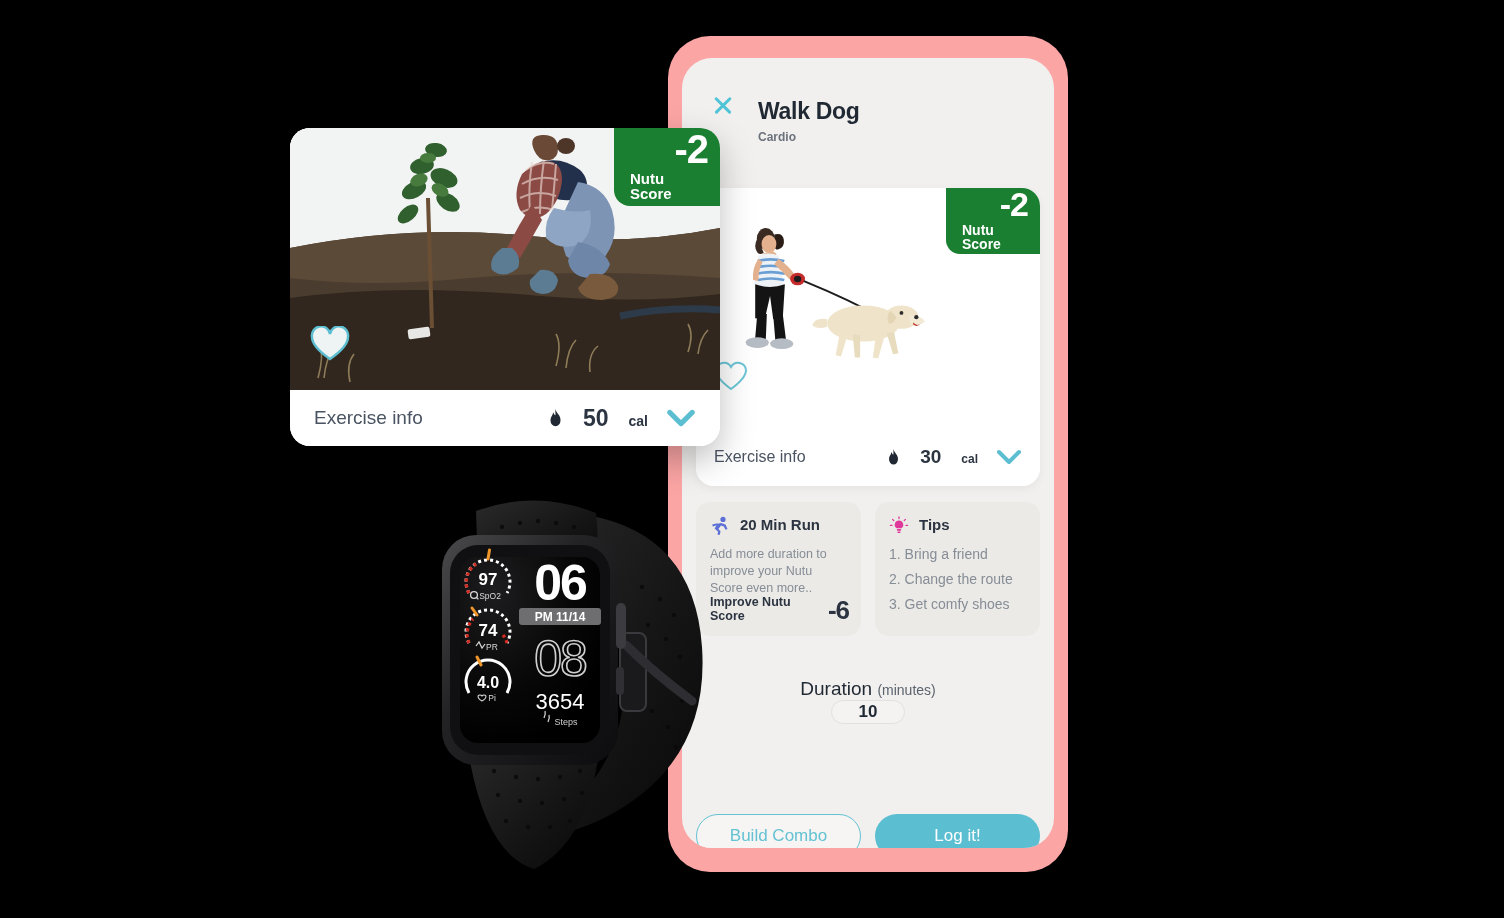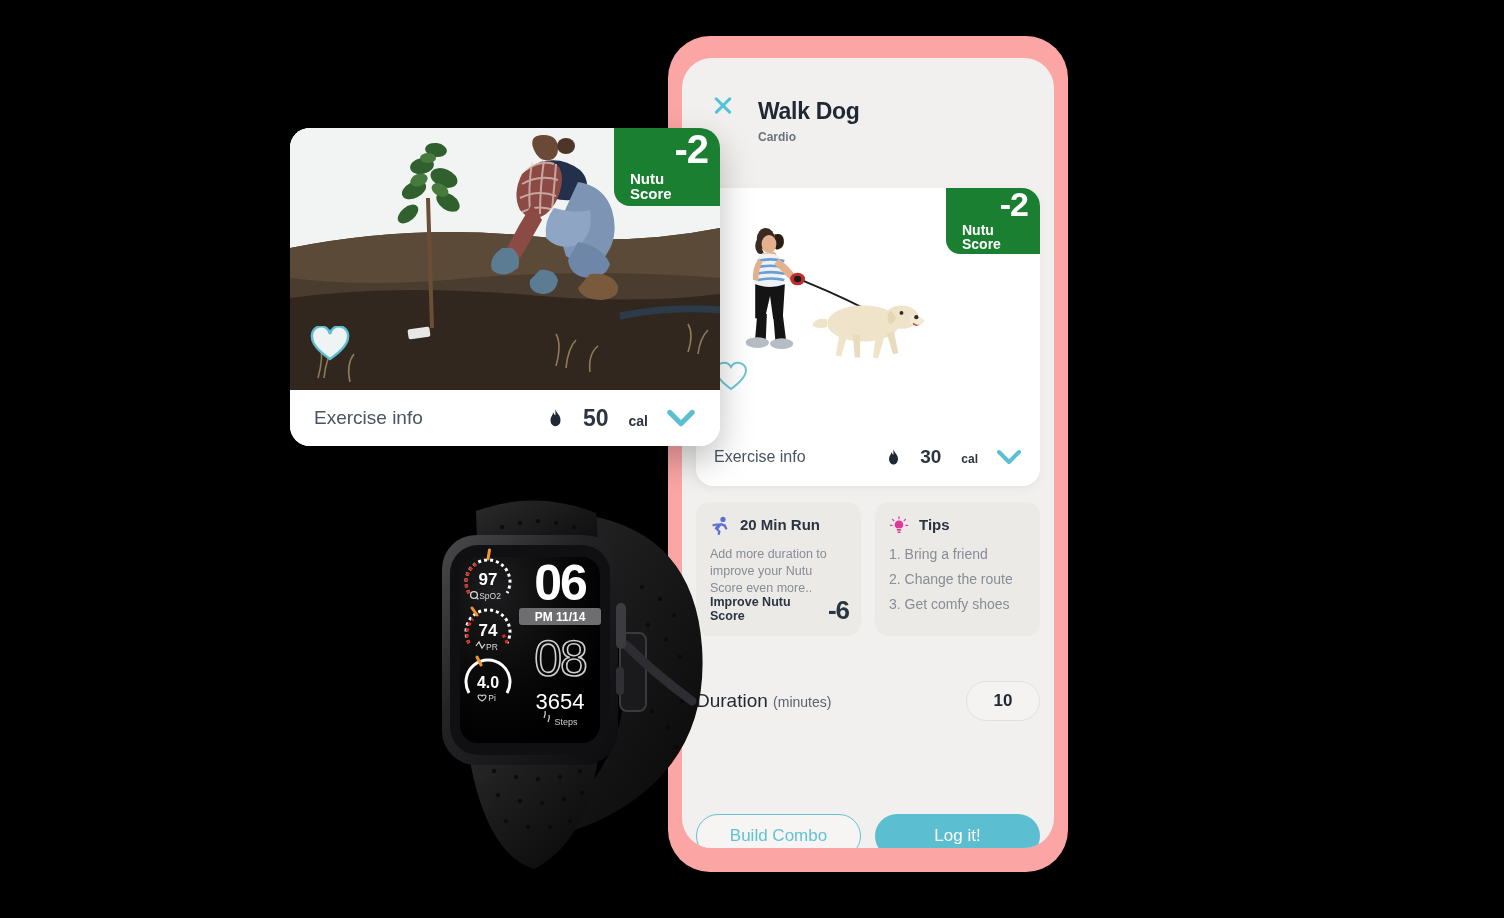--- a/index.html
+++ b/index.html
@@ -95,21 +95,21 @@
   .tile-head .ttl { font-size: 15px; font-weight: bold; color: #2b3440; }
   .tile-body { font-size: 12.5px; line-height: 1.35; color: #868d96; }
   .tip-line { font-size: 14px; color: #868d96; margin-bottom: 9px; }
   .tile-foot { position: absolute; left: 14px; right: 12px; bottom: 10px; display: flex; align-items: flex-start; }
   .tile-foot .fl { font-size: 12.5px; font-weight: bold; color: #2b3440; flex: 1; }
   .tile-foot .fv { font-size: 26px; font-weight: bold; color: #2b3440; letter-spacing: -1px; }
 
   
   .field-row {
     position: absolute; left: 14px; width: 344px; height: 46px;
-    display: flex; align-items: center;
+    display: flex; align-items: center; flex-direction: column;
   }
   .field-row .f-label { flex: 1; font-size: 19px; color: #1f2833; }
   .field-row .f-label .unit { font-size: 14px; color: #5b636e; }
   .f-input {
     width: 74px; height: 40px; border-radius: 20px;
     background: #f4f3f1; border: 1px solid #e3e1de;
     display: flex; align-items: center; justify-content: center;
     font-size: 17px; font-weight: bold; color: #1f2833; text-align: center;
   }
   #row-duration { top: 620px; }

